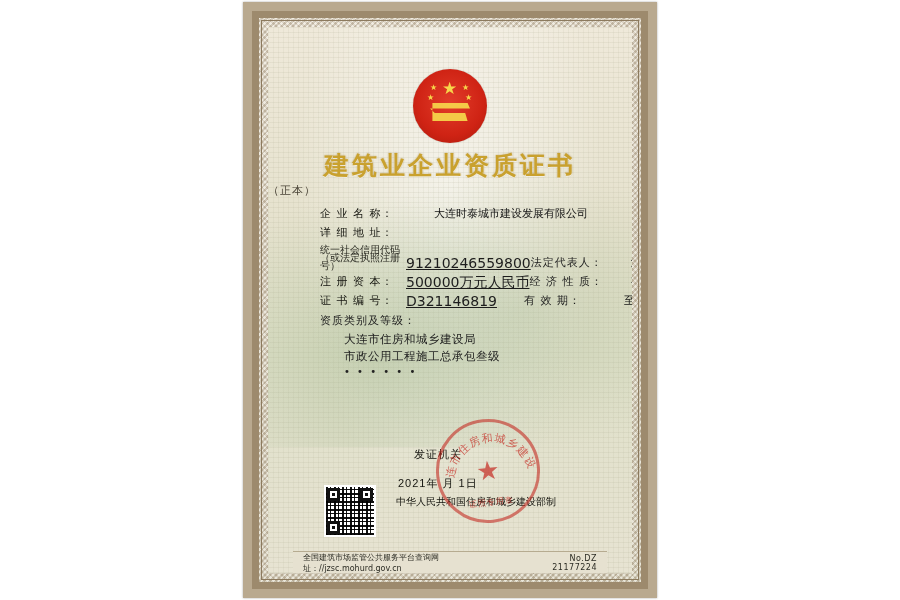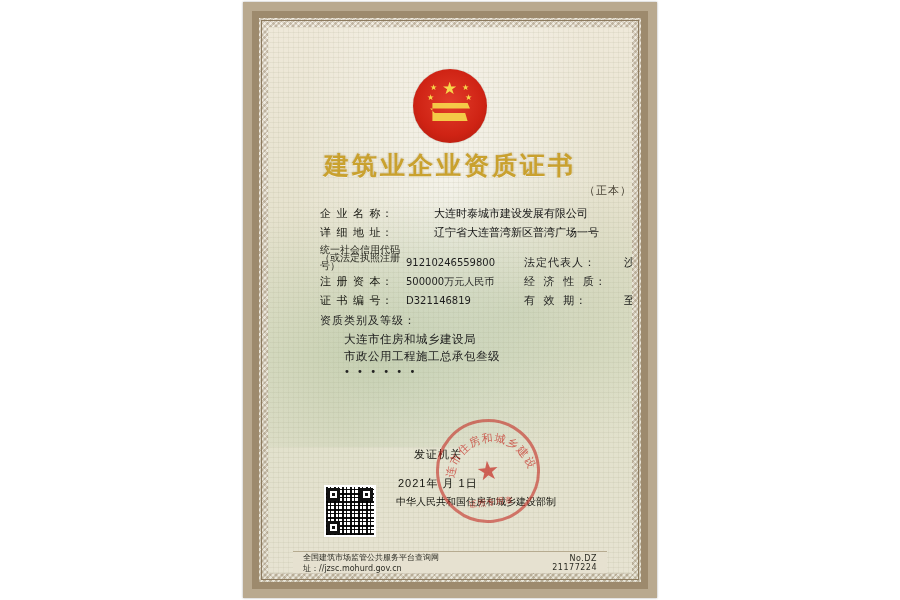--- a/index.html
+++ b/index.html
@@ -143,21 +143,21 @@
     font-weight: bold;
     letter-spacing: 3px;
     color: #c9a12e;
     text-shadow: 0 1px 0 rgba(255,255,255,.6), 0 0 2px rgba(150,110,20,.6);
   }
   .subtitle {
     position: absolute;
     left: 0;
     right: 0;
     top: 156px;
-    text-align: right;
+    text-align: left;
     font-family: Liberation Mono, monospace;
     font-size: 11px;
     color: #4a4437;
     letter-spacing: 1px;
   }
 
   
   .fields {
     position: absolute;
     left: 52px;
@@ -187,26 +187,26 @@
     color: #141414;
     white-space: nowrap;
     overflow: visible;
     margin-left: 28px;
   }
   .lbl2 {
     flex: 0 0 72px;
     letter-spacing: 1px;
     font-size: 11px;
     white-space: nowrap;
-    font-family: Liberation Mono, monospace;
   }
   .val2 {
     flex: 0 0 110px;
-    font-size: 10px;
+    font-size: 14px;
     white-space: nowrap;
+    text-decoration: underline;
   }
   .lbl-small {
     width: 86px;
     flex: 0 0 86px;
     font-size: 10px;
     line-height: 8px;
     letter-spacing: 0;
     color: #2a2a22;
   }
   .lbl-small span { display: block; }
@@ -372,21 +372,20 @@
 
       <div class="fields">
 
         <div class="row">
           <div class="lbl">企 业 名 称：</div>
           <div class="val">大连时泰城市建设发展有限公司</div>
         </div>
 
         <div class="row">
           <div class="lbl">详 细 地 址：</div>
-          <div class="val">辽宁省大连普湾新区普湾广场一号</div>
         </div>
 
         <div class="row" style="margin-top:6px;">
           <div class="lbl-small">
             <span>统一社会信用代码</span>
             <span>（或法定执照注册号）</span>
           </div>
           <div class="val2" style="flex:0 0 118px;">91210246559800</div>
           <div class="lbl2">法定代表人：</div>
           <div class="val">沙廷坤</div>

